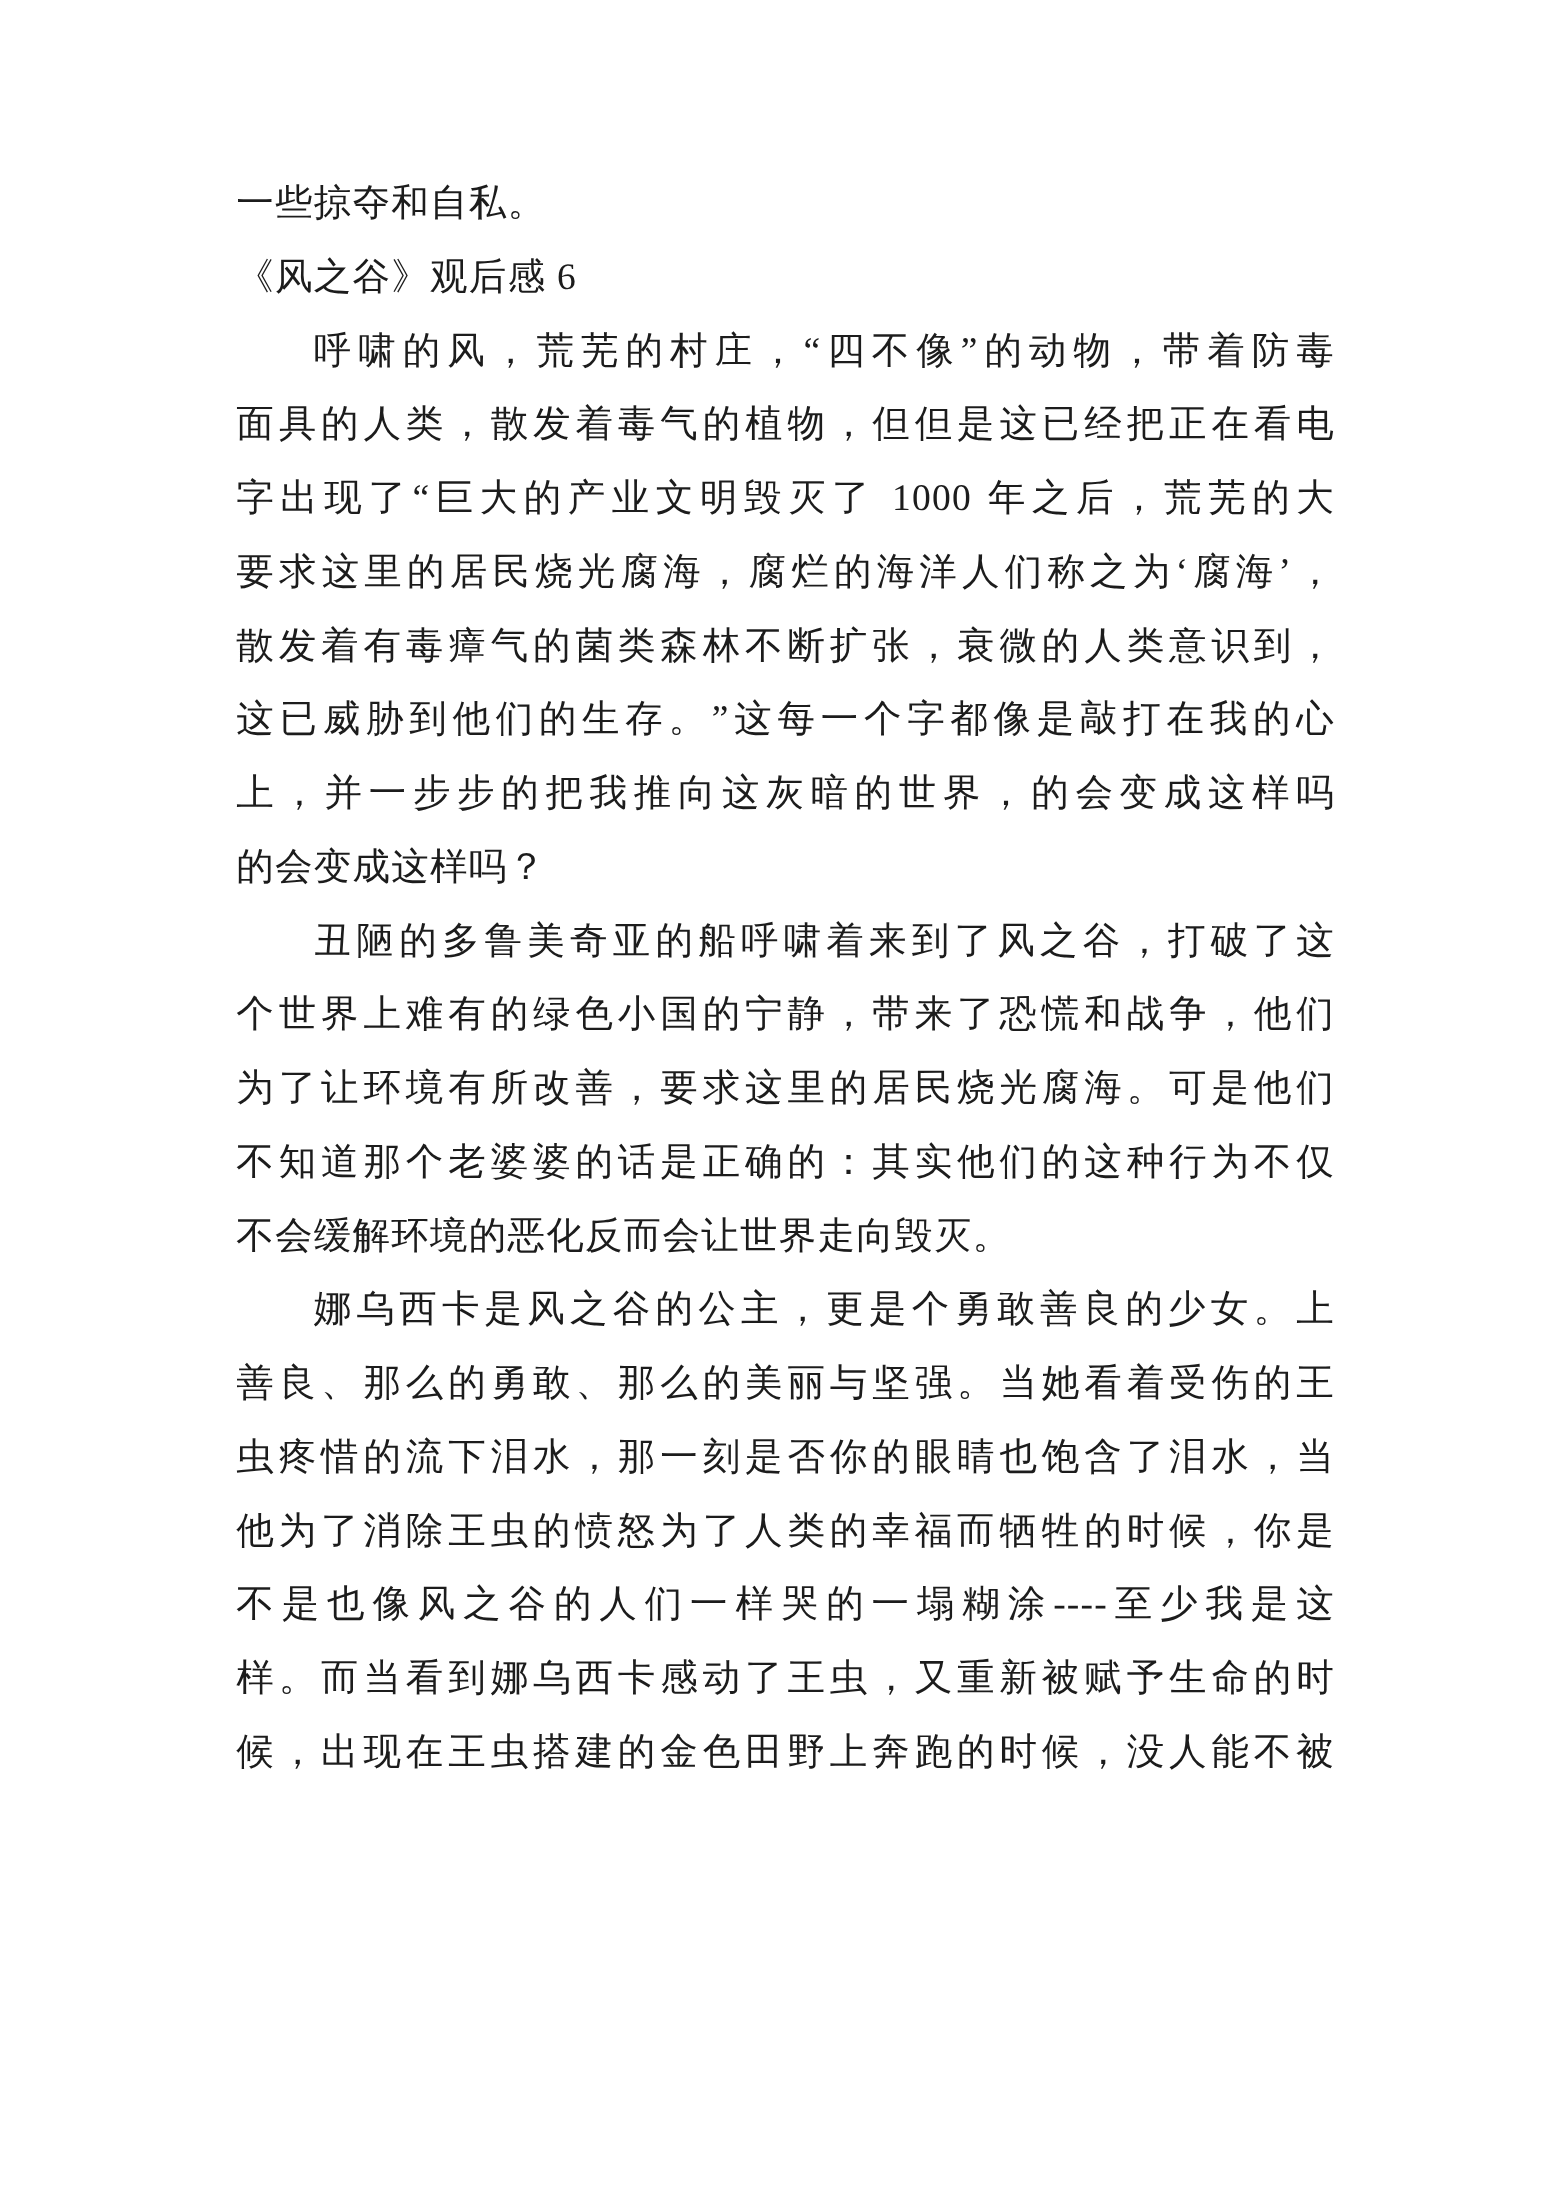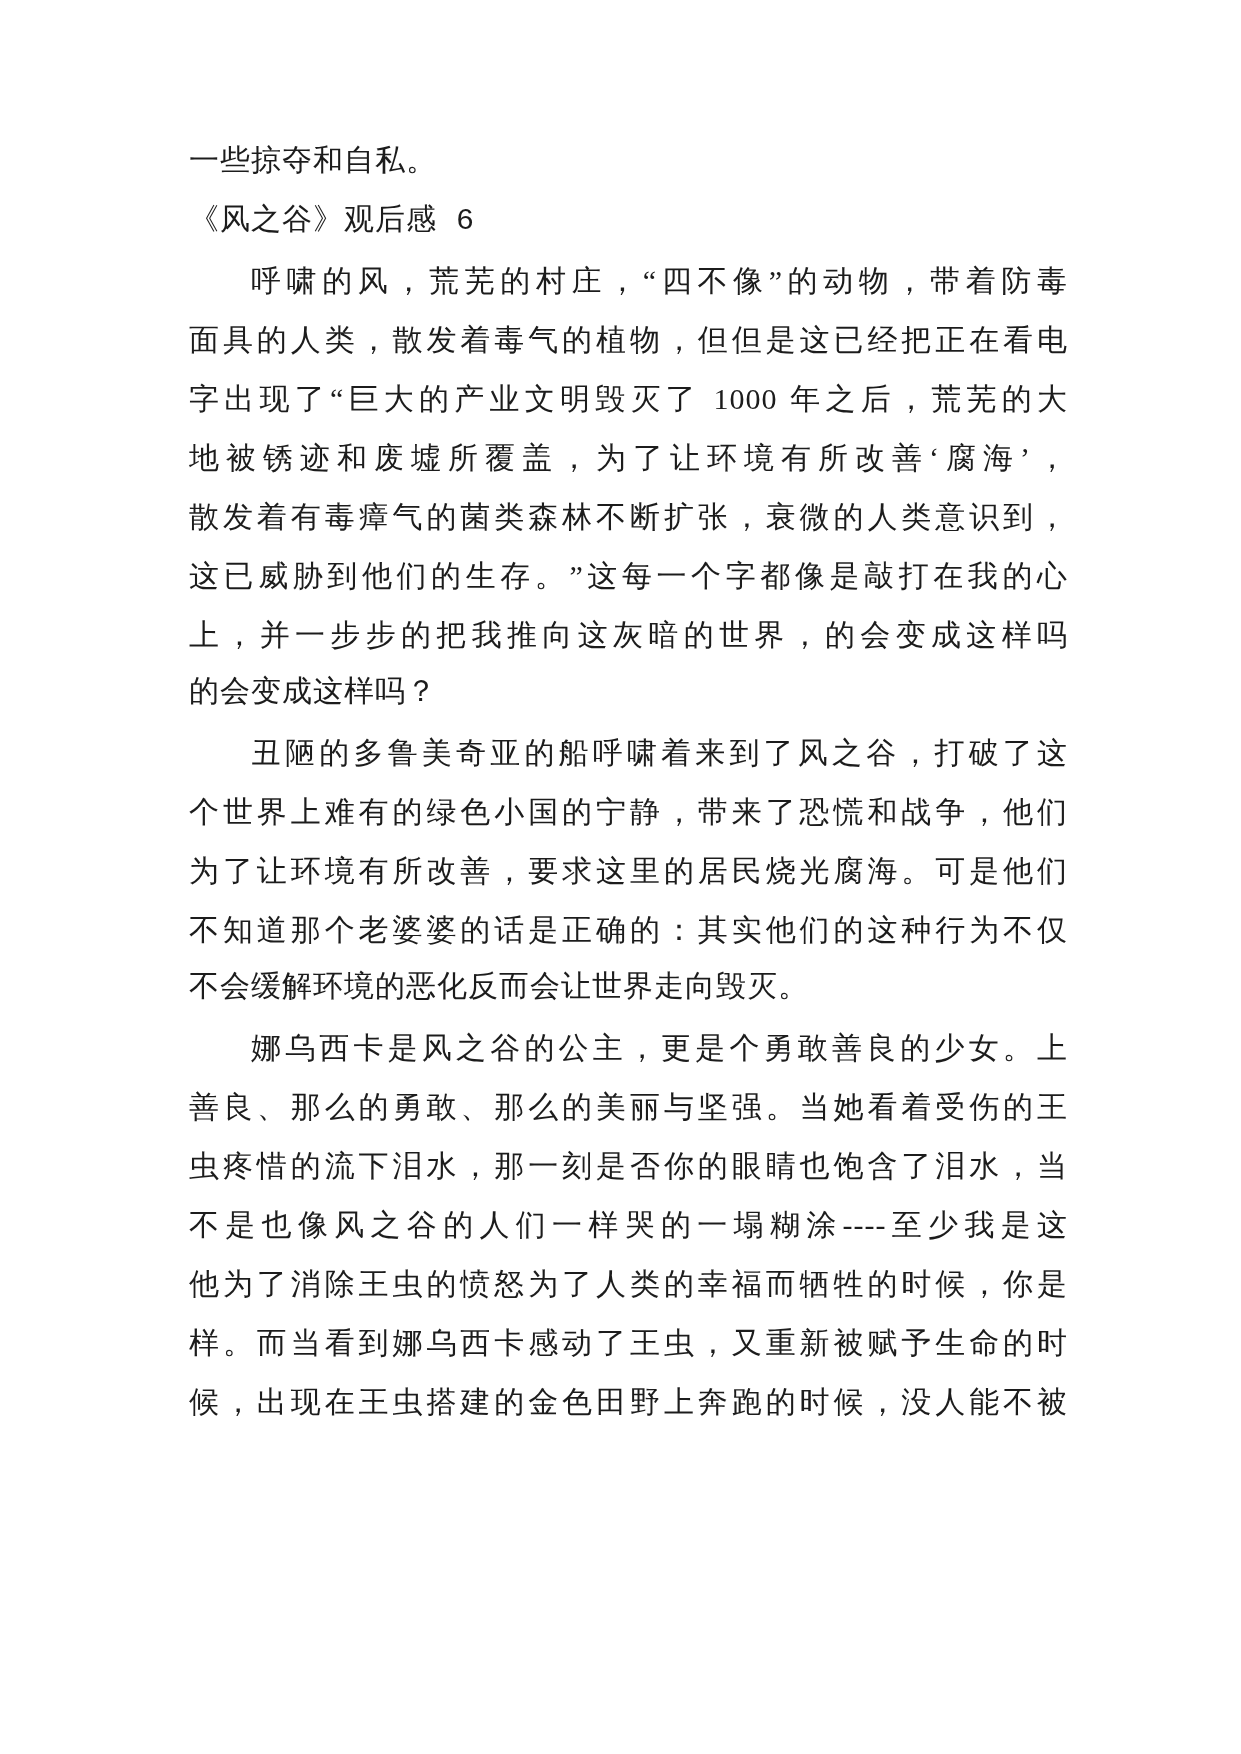--- a/index.html
+++ b/index.html
@@ -30,47 +30,46 @@
   }
   .line {
     height: 59px;
     text-align: justify;
     text-align-last: justify;
     text-justify: inter-character;
   }
   .line.natural {
     text-align: center;
     text-align-last: left;
-    font-family: Liberation Mono, monospace;
   }
   .line.indent {
     text-indent: 62px;
   }
 </style>
 </head>
 <body style="background: rgb(255, 255, 255);">
 
 <div class="page">
   <div class="text-block" style="color: rgb(28, 28, 28);">
       <div class="line natural">一些掠夺和自私。</div>
       <div class="line natural">《风之谷》观后感 6</div>
       <div class="line indent">呼啸的风，荒芜的村庄，“四不像”的动物，带着防毒</div>
       <div class="line">面具的人类，散发着毒气的植物，但但是这已经把正在看电</div>
       <div class="line">字出现了“巨大的产业文明毁灭了 1000 年之后，荒芜的大</div>
-      <div class="line">地被锈迹和废墟所覆盖，为了让环境有所改善‘腐海’，</div>
+      <div class="line">要求这里的居民烧光腐海，腐烂的海洋人们称之为‘腐海’，</div>
       <div class="line">散发着有毒瘴气的菌类森林不断扩张，衰微的人类意识到，</div>
       <div class="line">这已威胁到他们的生存。”这每一个字都像是敲打在我的心</div>
       <div class="line">上，并一步步的把我推向这灰暗的世界，的会变成这样吗</div>
       <div class="line natural">的会变成这样吗？</div>
       <div class="line indent">丑陋的多鲁美奇亚的船呼啸着来到了风之谷，打破了这</div>
       <div class="line">个世界上难有的绿色小国的宁静，带来了恐慌和战争，他们</div>
       <div class="line">为了让环境有所改善，要求这里的居民烧光腐海。可是他们</div>
       <div class="line">不知道那个老婆婆的话是正确的：其实他们的这种行为不仅</div>
       <div class="line natural">不会缓解环境的恶化反而会让世界走向毁灭。</div>
       <div class="line indent">娜乌西卡是风之谷的公主，更是个勇敢善良的少女。上</div>
       <div class="line">善良、那么的勇敢、那么的美丽与坚强。当她看着受伤的王</div>
       <div class="line">虫疼惜的流下泪水，那一刻是否你的眼睛也饱含了泪水，当</div>
+      <div class="line">他为了消除王虫的愤怒为了人类的幸福而牺牲的时候，你是</div>
       <div class="line">不是也像风之谷的人们一样哭的一塌糊涂----至少我是这</div>
-      <div class="line">他为了消除王虫的愤怒为了人类的幸福而牺牲的时候，你是</div>
       <div class="line">样。而当看到娜乌西卡感动了王虫，又重新被赋予生命的时</div>
       <div class="line">候，出现在王虫搭建的金色田野上奔跑的时候，没人能不被</div>
     </div>
 </div>
 
 </body></html>

